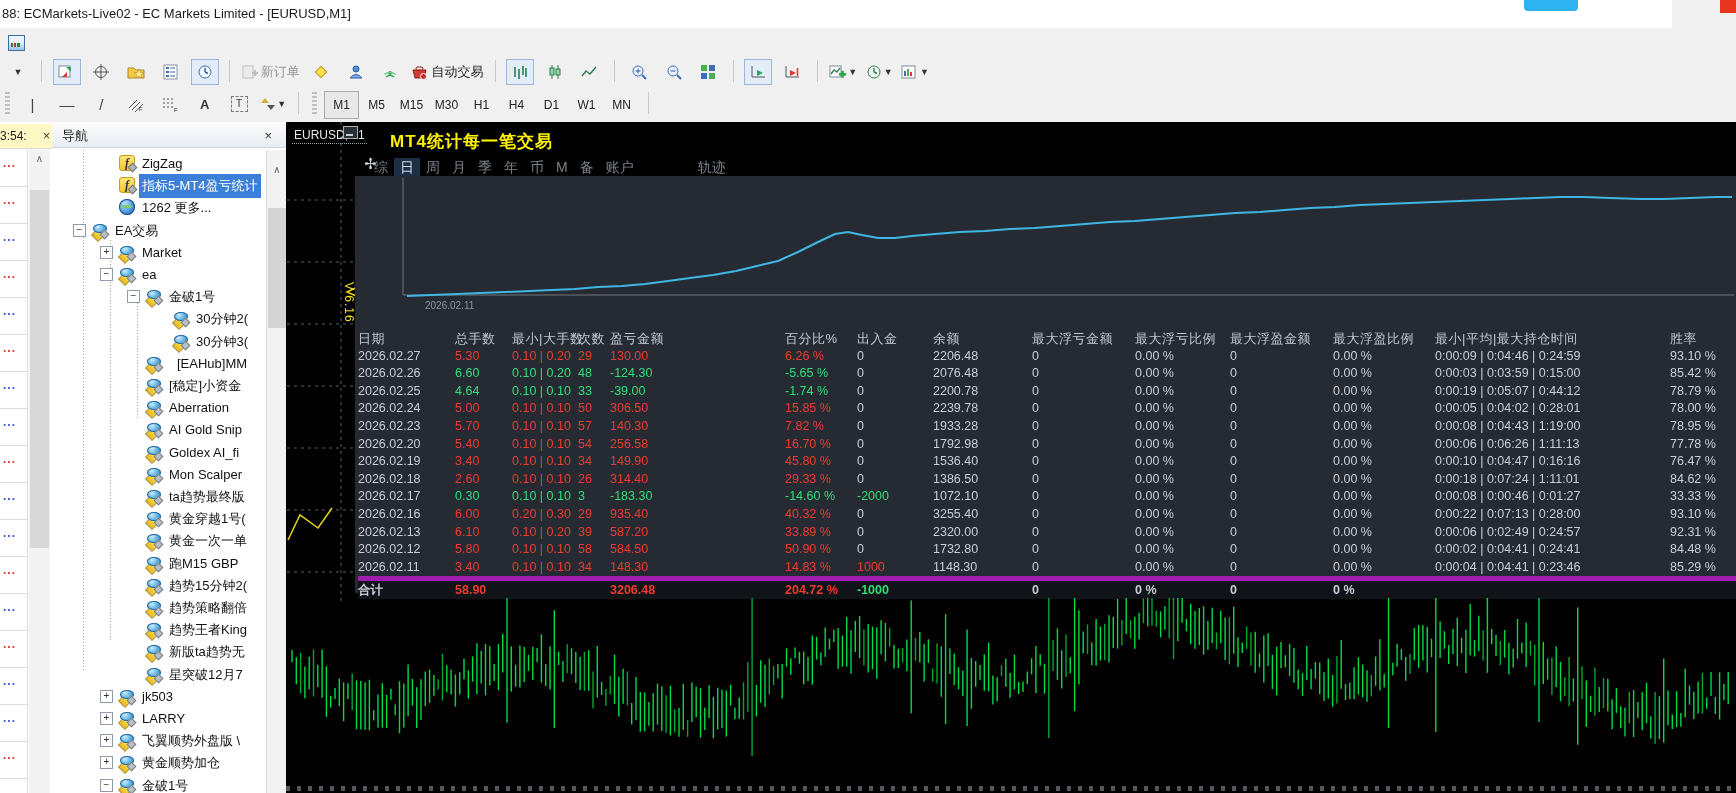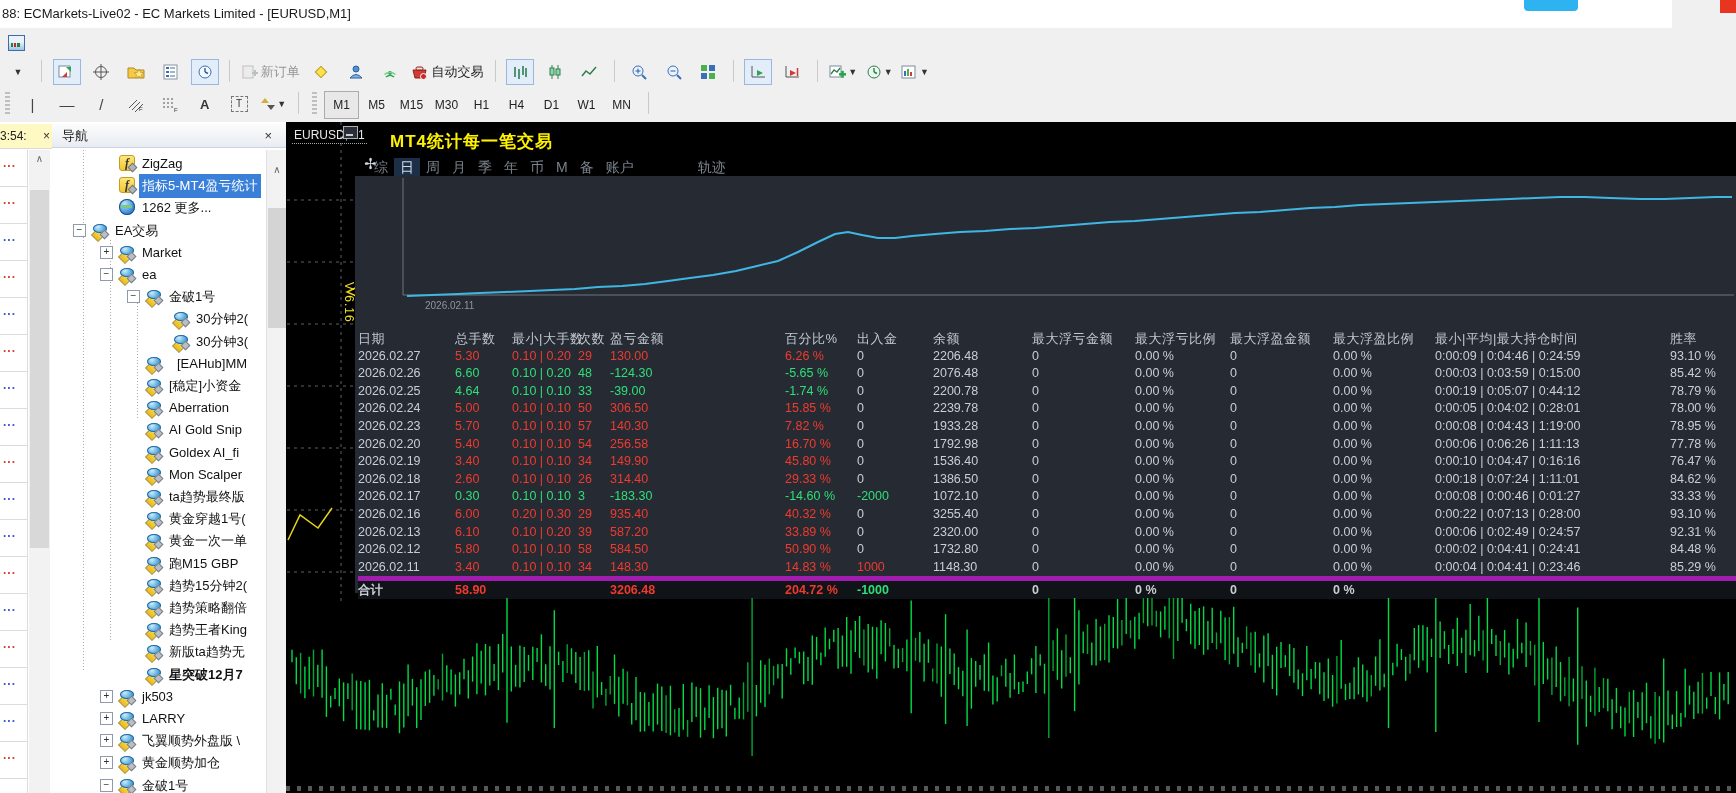--- a/index.html
+++ b/index.html
@@ -553,21 +553,21 @@
           <span class="nav-lbl" style="position: absolute; left: 114px; white-space: nowrap;">趋势王者King</span>
         </div>
         <div class="nav-item" style="top: 490.4px; left: 0px; right: 0px;">
           <span class="nico ico-ea" style="left: 94px;">
             <span class="base"></span>
             <span class="dome"></span>
             <span class="dot"></span>
           </span>
           <span class="nav-lbl" style="position: absolute; left: 114px; white-space: nowrap;">新版ta趋势无</span>
         </div>
-        <div class="nav-item" style="top: 512.6px; left: 0px; right: 0px; font-weight: bold;">
+        <div class="nav-item" style="top: 512.6px; left: 0px; right: 0px;">
           <span class="nico ico-ea" style="left: 94px;">
             <span class="base"></span>
             <span class="dome"></span>
             <span class="dot"></span>
           </span>
           <span class="nav-lbl" style="position: absolute; left: 114px; white-space: nowrap;">星突破12月7</span>
         </div>
         <div class="nav-item" style="top: 534.8px; left: 0px; right: 0px;">
           <span class="expander" style="left: 48px;">+</span>
           <span class="nico ico-ea" style="left: 67px;">

